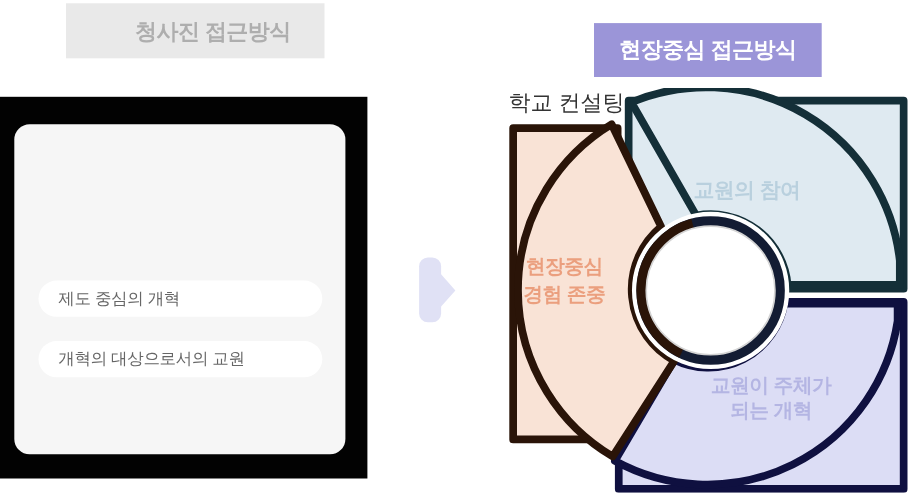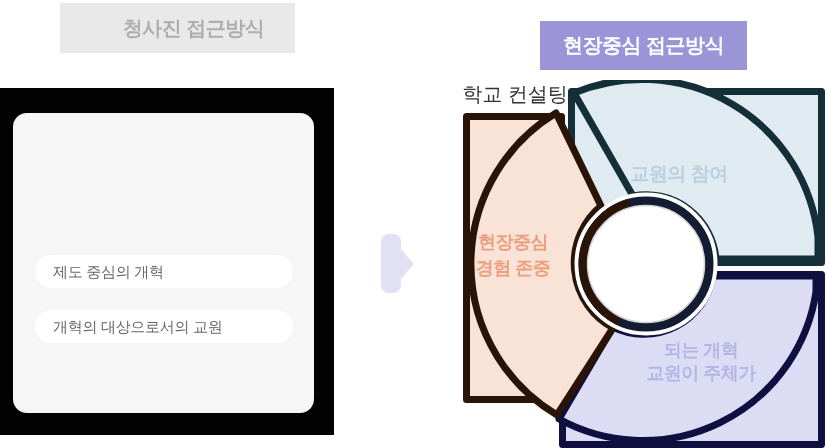--- a/index.html
+++ b/index.html
@@ -76,17 +76,17 @@
       <circle cx="646" cy="264" r="58.5" fill="#ffffff" stroke="#d4d4d4" stroke-width="1.5"></circle>
     </g>
   </svg>
 
   <div class="seg-label lbl-field">
     <div>현장중심</div>
     <div>경험 존중</div>
   </div>
   <div class="seg-label lbl-part">교원의 참여</div>
   <div class="seg-label lbl-led">
+    <div>교원이 주체가</div>
     <div>되는 개혁</div>
-    <div>교원이 주체가</div>
   </div>
   <div class="lbl-center">학교 컨설팅</div>
 </div>
 
 </body></html>

